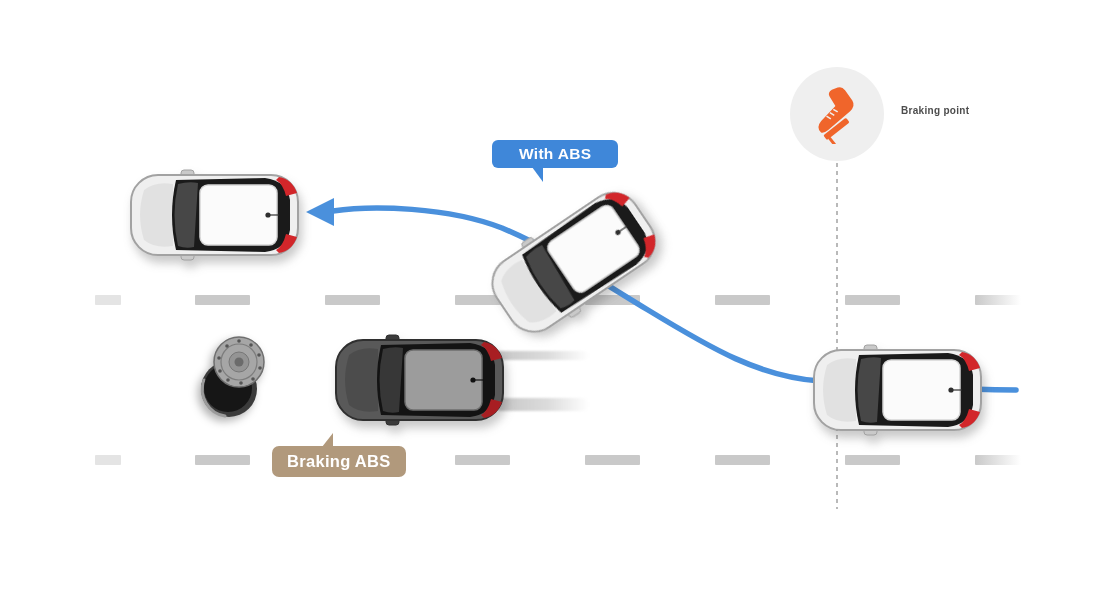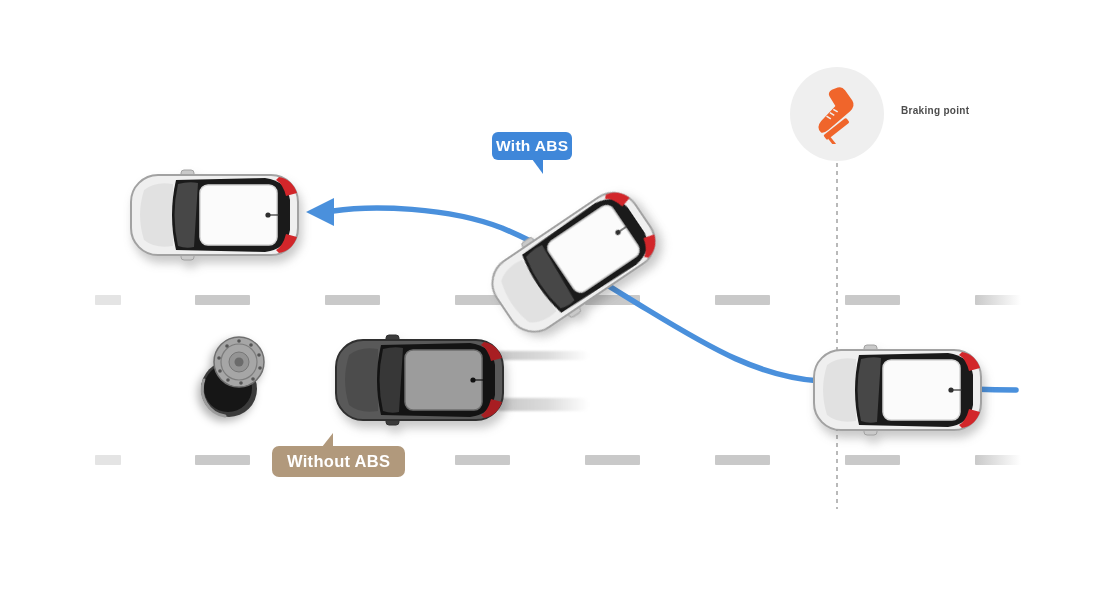--- a/index.html
+++ b/index.html
@@ -29,22 +29,22 @@
              --roof:#fbfbfb;--roofstroke:#d6d6d6;--mirror:#c9c9c9;--ant:#2f2f2f;--tail:#d2262a;}
   .car.dark{--body:#595959;--stroke:#2f2f2f;--hood:rgba(0,0,0,.14);--glass:#131313;--wind:#373737;
             --roof:#9c9c9c;--roofstroke:#6d6d6d;--mirror:#3b3b3b;--ant:#111111;--tail:#a81e22;}
   .car.tilted{transform:rotate(-34deg);}
 
   
   .barrel{position:absolute;left:195px;top:328px;z-index:4;filter:drop-shadow(-3px 4px 4px rgba(0,0,0,.3));}
 
   
   .bubble{position:absolute;z-index:6;color:#fff;font-weight:bold;letter-spacing:.3px;white-space:nowrap;}
-  .bubble-with{left:492px;top:132px;background:var(--abs-blue,#3f87d9);font-size:15.5px;
-               padding:5px 4px;border-radius:6px;}
+  .bubble-with{left:492px;top:140px;background:var(--abs-blue,#3f87d9);font-size:15.5px;
+               padding:5px 27px;border-radius:6px;}
   .bubble-with .tail{position:absolute;left:40px;top:100%;margin-top:-1px;width:0;height:0;
                border-top:15px solid var(--abs-blue,#3f87d9);border-left:11px solid transparent;}
   .bubble-without{left:272px;top:446px;background:var(--without-abs-tan,#b1997c);font-size:16.5px;
                padding:6px 15px;border-radius:7px;}
   .bubble-without .tail{position:absolute;left:50px;bottom:100%;margin-bottom:-1px;width:0;height:0;
                border-bottom:14px solid var(--without-abs-tan,#b1997c);border-left:11px solid transparent;}
 
   
   .brake-badge{position:absolute;left:790px;top:67px;width:94px;height:94px;border-radius:50%;
                background:var(--braking-circle-bg,#efefef);z-index:7;display:flex;align-items:center;justify-content:center;}
@@ -142,21 +142,21 @@
     <svg width="172" height="92" viewBox="0 0 172 92">
         <use href="#car-shape" xlink:href="#car-shape"></use>
       </svg>
   </div>
 
   <div class="bubble bubble-with">
     <span>With ABS</span>
     <span class="tail"></span>
   </div>
   <div class="bubble bubble-without">
-    <span>Without ABS</span>
+    <span>Braking ABS</span>
     <span class="tail"></span>
   </div>
 
   <div class="brake-badge">
     <svg width="60" height="60" viewBox="0 0 100 100">
       <g transform="rotate(-38 50 50)">
         <rect class="pedal-fill" x="10" y="64" width="48" height="10" rx="2.5"></rect>
         <rect class="pedal-fill" x="13" y="73" width="5" height="16" rx="2"></rect>
         <path class="pedal-fill" d="M10,58 Q8,46 22,43 L56,38 L58,20 Q59,12 68,13 L78,16 Q85,18 85,27 L84,48 Q83,58 70,60 L22,62 Q12,62 10,58 Z"></path>
         <path d="M34,42 l3,8 M42,41 l3,8 M50,40 l3,8" stroke="#efefef" stroke-width="2.5" fill="none"></path>

